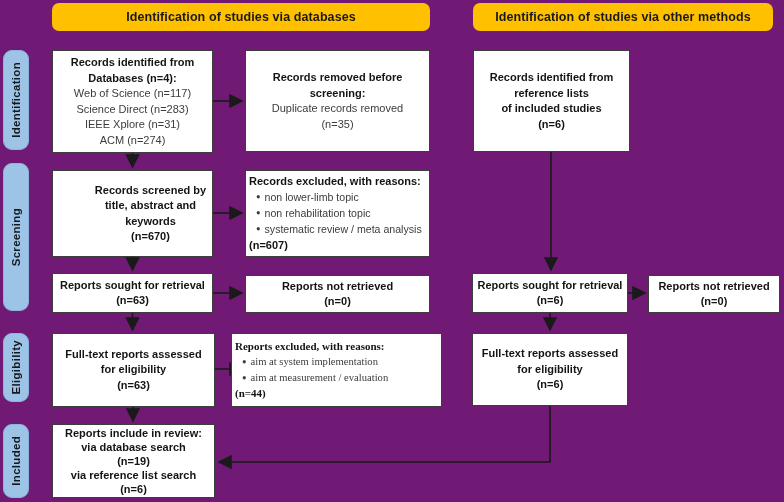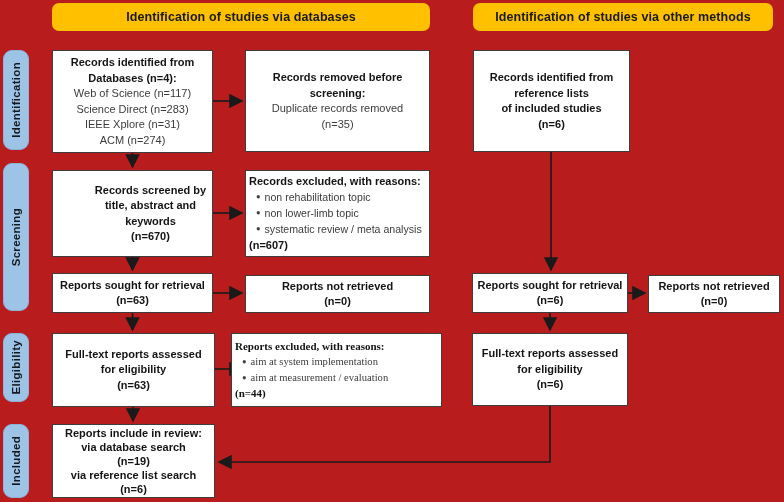--- a/index.html
+++ b/index.html
@@ -1,21 +1,21 @@
 <!DOCTYPE html>
 <html><head>
 <meta charset="utf-8">
 <style>
   * { margin:0; padding:0; box-sizing:border-box; }
   html,body { background:#ffffff; }
   body { font-family:"Liberation Sans", sans-serif; }
   .canvas {
     position:relative;
     width:784px; height:502px;
-    background:#b91c1c;
+    background:#701a75;
     overflow:hidden;
   }
   svg.connectors {
     position:absolute; left:0; top:0; width:784px; height:502px;
     z-index:1; pointer-events:none;
   }
   .hdr {
     position:absolute; z-index:2;
     background:#FFC000;
     border-radius:7px;
@@ -128,22 +128,22 @@
   </div>
 
   <div class="box" style="left:52px; top:170px; width:161px; height:87px;padding-left:39px;">
     <div class="bt">Records screened by</div>
     <div class="bt">title, abstract and keywords</div>
     <div class="bt">(n=670)</div>
   </div>
 
   <div class="box bullet-box" style="left:245px; top:170px; width:185px; height:87px;">
     <div class="bt center">Records excluded, with reasons:</div>
+    <div class="bullet">non lower-limb topic</div>
     <div class="bullet">non rehabilitation topic</div>
-    <div class="bullet">non lower-limb topic</div>
     <div class="bullet">systematic review / meta analysis</div>
     <div class="bt center">(n=607)</div>
   </div>
 
   <div class="box" style="left:52px; top:273px; width:161px; height:40px;">
     <div class="bt">Reports sought for retrieval</div>
     <div class="bt">(n=63)</div>
   </div>
 
   <div class="box" style="left:245px; top:275px; width:185px; height:38px;">

